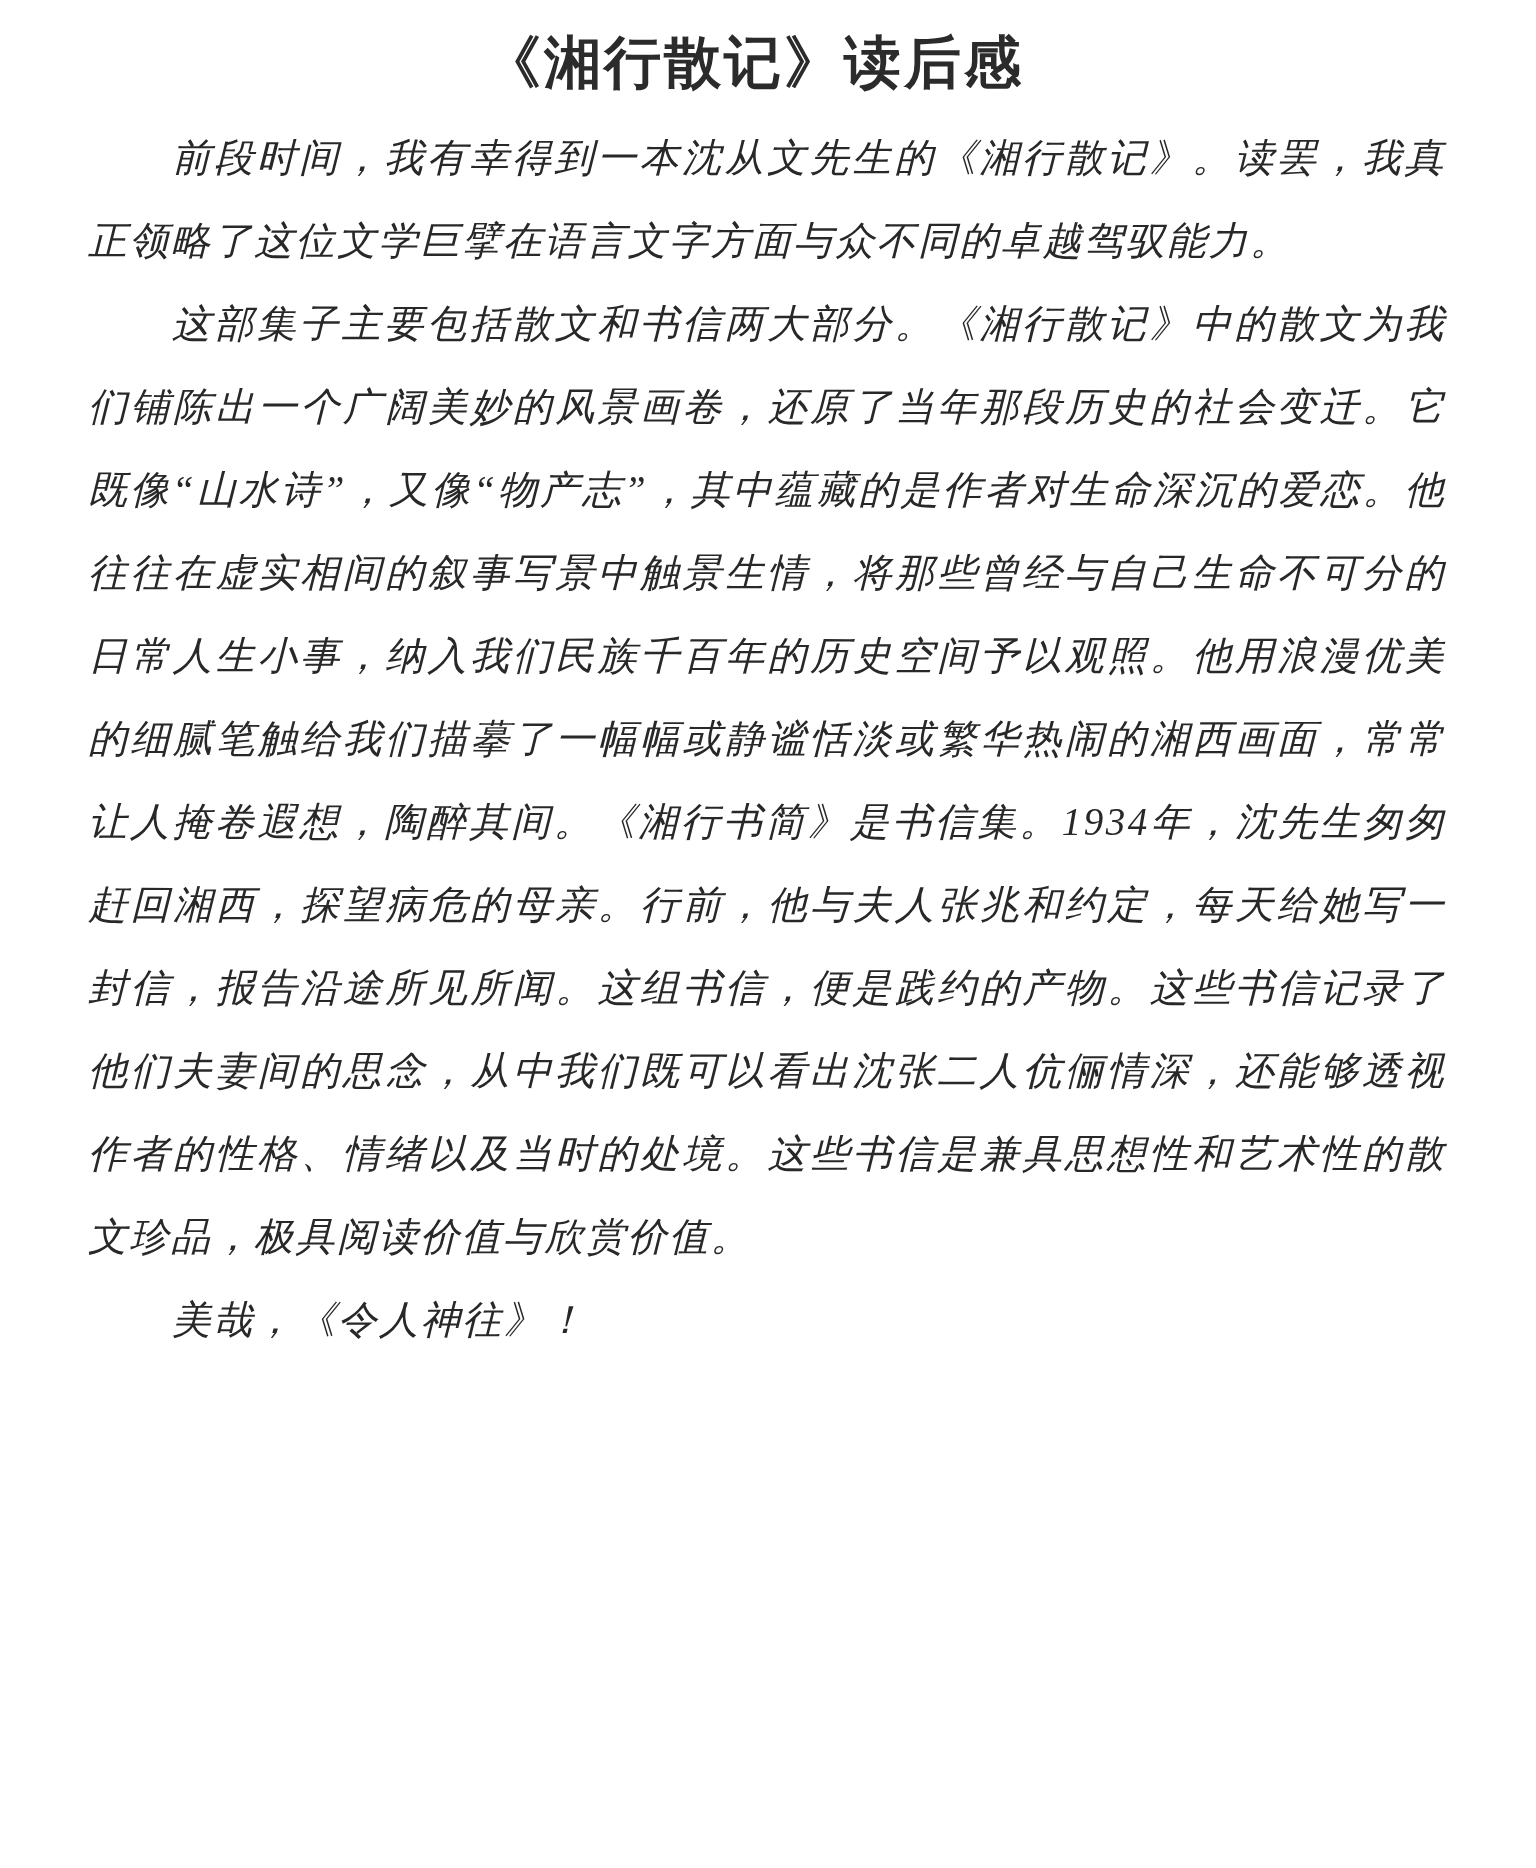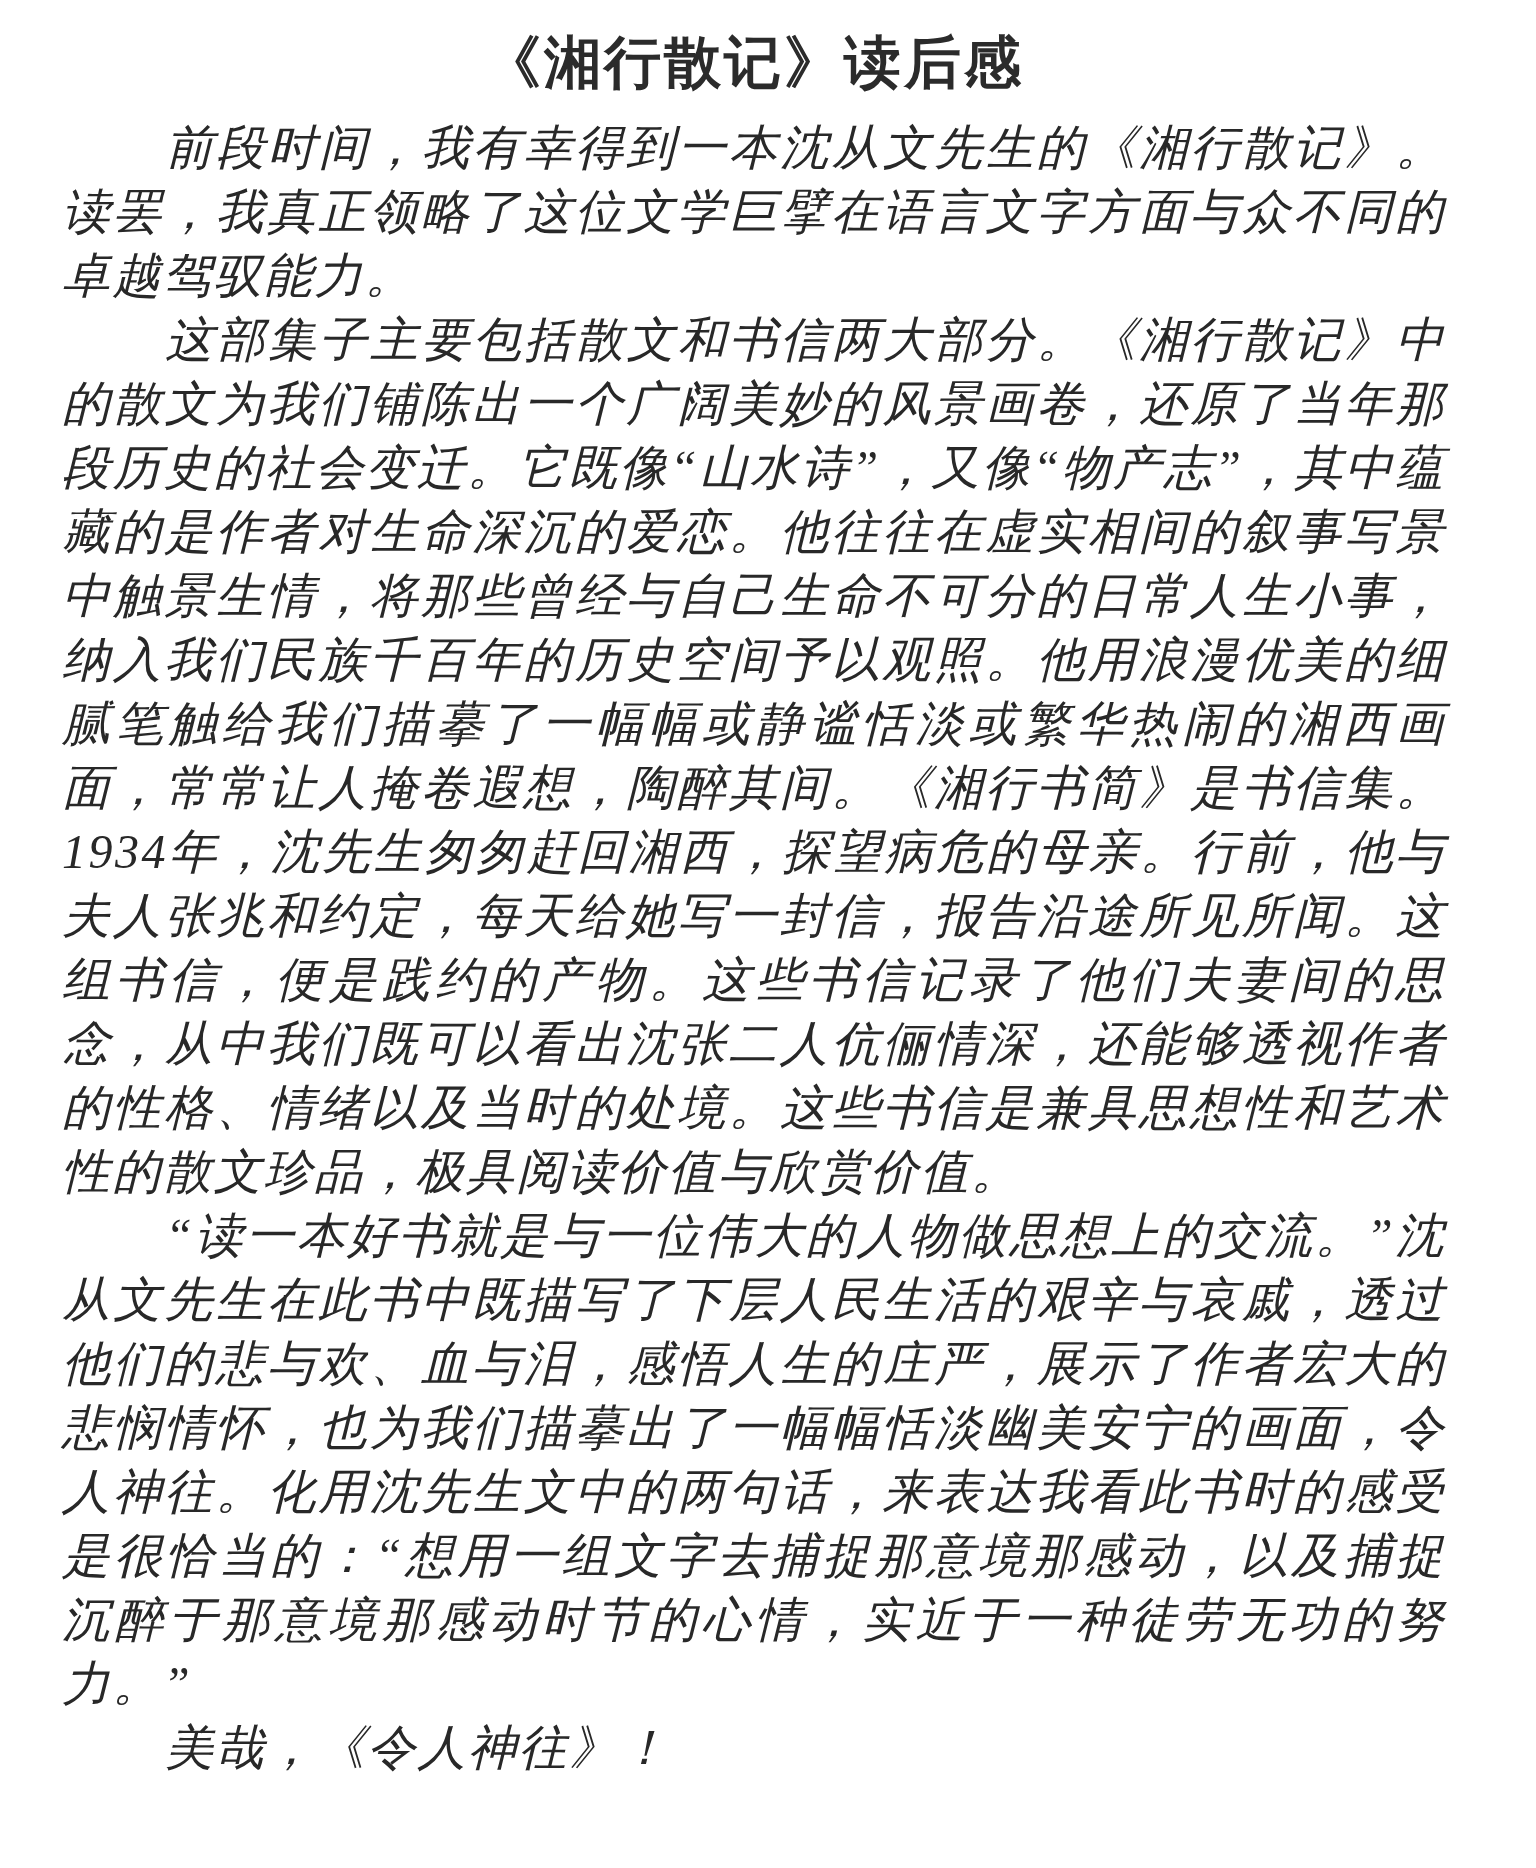--- a/index.html
+++ b/index.html
@@ -20,36 +20,36 @@
     font-family: "Liberation Sans", sans-serif;
     text-align: center;
     font-size: 57px;
     font-weight: 600;
     color: #2b2b2b;
     letter-spacing: 3px;
     margin: 6px 0 20px 0;
     line-height: 1.2;
   }
   .para {
-    font-size: 48px;
-    line-height: 64px;
+    font-size: 39px;
+    line-height: 83px;
     color: #282828;
     text-align: justify;
     text-indent: 2.15em;
     letter-spacing: 2.5px;
     font-style: italic; 
     word-break: break-all;
+    margin-left: 26px;
   }
 </style>
 </head>
 <body>
 
 <div class="page" style="background: rgb(255, 255, 255); color: rgb(40, 40, 40);">
   <h1 class="doc-title">《湘行散记》读后感</h1>
 
   <p class="para">前段时间，我有幸得到一本沈从文先生的《湘行散记》。读罢，我真正领略了这位文学巨擘在语言文字方面与众不同的卓越驾驭能力。</p>
 
   <p class="para">这部集子主要包括散文和书信两大部分。《湘行散记》中的散文为我们铺陈出一个广阔美妙的风景画卷，还原了当年那段历史的社会变迁。它既像“山水诗”，又像“物产志”，其中蕴藏的是作者对生命深沉的爱恋。他往往在虚实相间的叙事写景中触景生情，将那些曾经与自己生命不可分的日常人生小事，纳入我们民族千百年的历史空间予以观照。他用浪漫优美的细腻笔触给我们描摹了一幅幅或静谧恬淡或繁华热闹的湘西画面，常常让人掩卷遐想，陶醉其间。《湘行书简》是书信集。1934年，沈先生匆匆赶回湘西，探望病危的母亲。行前，他与夫人张兆和约定，每天给她写一封信，报告沿途所见所闻。这组书信，便是践约的产物。这些书信记录了他们夫妻间的思念，从中我们既可以看出沈张二人伉俪情深，还能够透视作者的性格、情绪以及当时的处境。这些书信是兼具思想性和艺术性的散文珍品，极具阅读价值与欣赏价值。</p>
 
-  <p class="para">“读一本好书就是与一位伟大的人物做思想上的交流。”沈从文先生在此书中既描写了下层人民生活的艰辛与哀戚，透过他们的悲与欢、血与泪，感悟人生的庄严，展示了作者宏大的悲悯情怀，也为我们描摹出了一幅幅恬淡幽美安宁的画面，令人神往。化用沈先生文中的两句话，来表达我看此书时的感受是很恰当的：“想用一组文字去捕捉那意境那感动，以及捕捉沉醉于那意境那感动时节的心情，实近于一种徒劳无功的努力。”</p>
 
   <p class="para">美哉，《令人神往》！</p>
 </div>
 
 </body></html>

